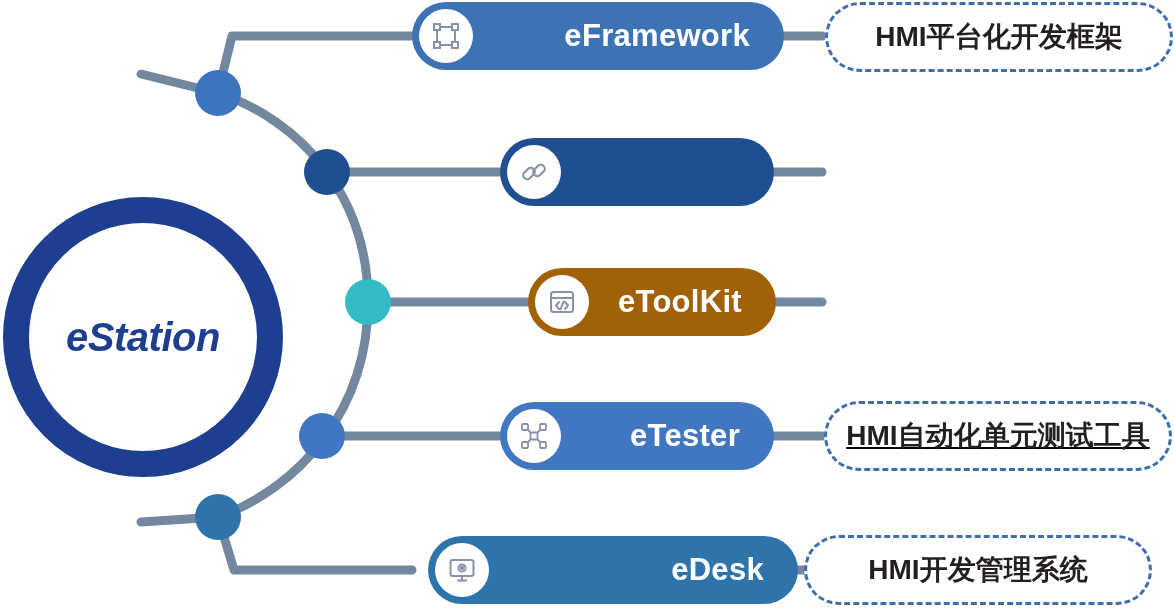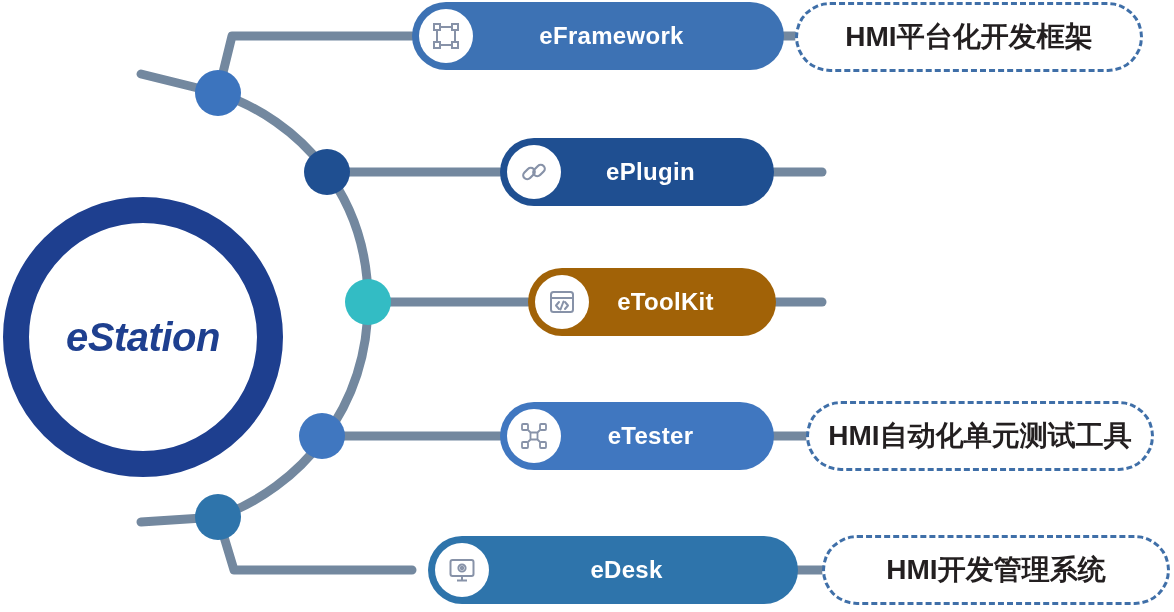--- a/index.html
+++ b/index.html
@@ -14,21 +14,21 @@
        background:#ffffff;display:flex;align-items:center;justify-content:center;}
   .hub-label{font-style:italic;font-weight:bold;font-size:40px;color:#1e3f8f;
              letter-spacing:-0.5px;white-space:nowrap;}
 
   
   .pill{position:absolute;display:flex;align-items:center;border-radius:40px;
         height:68px;box-sizing:border-box;padding-left:7px;}
   .pill-icon{width:54px;height:54px;border-radius:50%;background:#ffffff;
              flex:0 0 54px;display:flex;align-items:center;justify-content:center;}
   .pill-icon svg{display:block;}
-  .pill-text{flex:1;text-align:center;color:#ffffff;font-size:24px;
+  .pill-text{flex:1;text-align:right;color:#ffffff;font-size:31px;
              font-weight:bold;letter-spacing:.3px;padding-right:34px;white-space:nowrap;}
 
   
   .desc{position:absolute;height:70px;border-radius:36px;box-sizing:border-box;
         border:3px dashed #3f6fa8;display:flex;align-items:center;
         justify-content:center;background:#ffffff;}
   .desc-text{font-size:28px;font-weight:bold;color:#231f20;white-space:nowrap;}
 </style>
 </head>
 <body>
@@ -76,34 +76,33 @@
       <svg width="30" height="30" viewBox="0 0 30 30">
         <rect x="6" y="6" width="18" height="18" fill="none" stroke="#8792a8" stroke-width="2"></rect>
         <rect x="3" y="3" width="6" height="6" fill="#fff" stroke="#8792a8" stroke-width="2"></rect>
         <rect x="21" y="3" width="6" height="6" fill="#fff" stroke="#8792a8" stroke-width="2"></rect>
         <rect x="3" y="21" width="6" height="6" fill="#fff" stroke="#8792a8" stroke-width="2"></rect>
         <rect x="21" y="21" width="6" height="6" fill="#fff" stroke="#8792a8" stroke-width="2"></rect>
       </svg>
     </span>
     <span class="pill-text">eFramework</span>
   </div>
-  <div class="desc" style="left:795px;top:2px;width:348px;border-color:#3f6fa8;">
+  <div class="desc" style="left:825px;top:2px;width:348px;border-color:#3f6fa8;">
     <span class="desc-text">HMI平台化开发框架</span>
   </div>
 
   <div class="pill" style="left:500px;top:138px;width:274px;background:#1f4f91;">
     <span class="pill-icon">
       <svg width="30" height="30" viewBox="0 0 30 30">
         <g fill="none" stroke="#8792a8" stroke-width="2.2" stroke-linecap="round">
           <rect x="3.5" y="12.5" width="13" height="8" rx="4" transform="rotate(-45 10 16.5)"></rect>
           <rect x="13.5" y="9.5" width="13" height="8" rx="4" transform="rotate(-45 20 13.5)"></rect>
         </g>
       </svg>
     </span>
-    <span class="pill-text">ePlugin</span>
   </div>
 
   <div class="pill" style="left:528px;top:268px;width:248px;background:#a16207;">
     <span class="pill-icon">
       <svg width="30" height="30" viewBox="0 0 30 30">
         <rect x="4" y="5" width="22" height="20" rx="2.5" fill="none" stroke="#8792a8" stroke-width="2"></rect>
         <line x1="4" y1="11" x2="26" y2="11" stroke="#8792a8" stroke-width="2"></line>
         <polyline points="12,15 9,18.5 12,22" fill="none" stroke="#8792a8" stroke-width="2" stroke-linecap="round" stroke-linejoin="round"></polyline>
         <polyline points="18,15 21,18.5 18,22" fill="none" stroke="#8792a8" stroke-width="2" stroke-linecap="round" stroke-linejoin="round"></polyline>
         <line x1="16.5" y1="14.5" x2="13.5" y2="22.5" stroke="#8792a8" stroke-width="2" stroke-linecap="round"></line>
@@ -123,35 +122,35 @@
           <rect x="21" y="21" width="6" height="6" rx="1"></rect>
           <line x1="9" y1="9" x2="11.5" y2="11.5"></line>
           <line x1="21" y1="9" x2="18.5" y2="11.5"></line>
           <line x1="9" y1="21" x2="11.5" y2="18.5"></line>
           <line x1="21" y1="21" x2="18.5" y2="18.5"></line>
         </g>
       </svg>
     </span>
     <span class="pill-text">eTester</span>
   </div>
-  <div class="desc" style="left:806px;top:401px;width:348px;border-color:#3f6fa8;">
+  <div class="desc" style="left:824px;top:401px;width:348px;border-color:#3f6fa8;text-decoration:underline;">
     <span class="desc-text">HMI自动化单元测试工具</span>
   </div>
 
   <div class="pill" style="left:428px;top:536px;width:370px;background:#2e74ab;">
     <span class="pill-icon">
       <svg width="30" height="30" viewBox="0 0 30 30">
         <g fill="none" stroke="#8792a8" stroke-width="2">
           <rect x="3.5" y="5" width="23" height="16" rx="2"></rect>
           <line x1="15" y1="21" x2="15" y2="25"></line>
           <line x1="10" y1="25.5" x2="20" y2="25.5"></line>
           <circle cx="15" cy="13" r="3.6"></circle>
           <circle cx="15" cy="13" r="1.2"></circle>
         </g>
       </svg>
     </span>
     <span class="pill-text">eDesk</span>
   </div>
-  <div class="desc" style="left:822px;top:535px;width:348px;border-color:#3f6fa8;justify-content:center;">
+  <div class="desc" style="left:804px;top:535px;width:348px;border-color:#3f6fa8;justify-content:center;">
     <span class="desc-text">HMI开发管理系统</span>
   </div>
 
 </div>
 
 </body></html>

